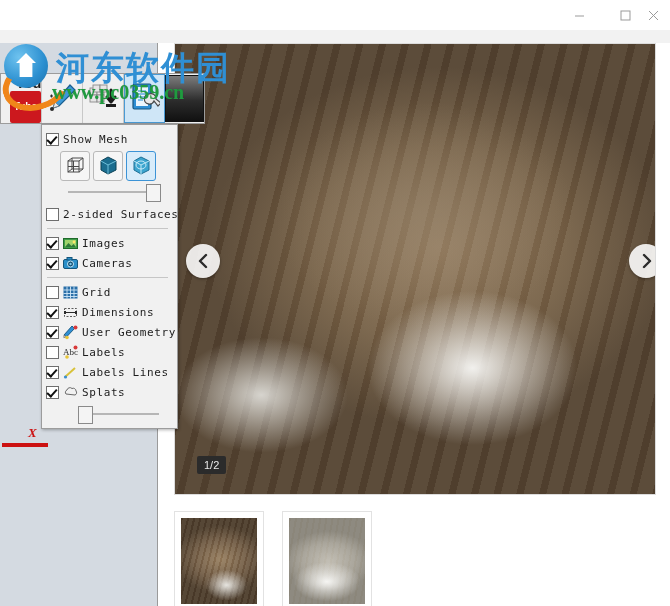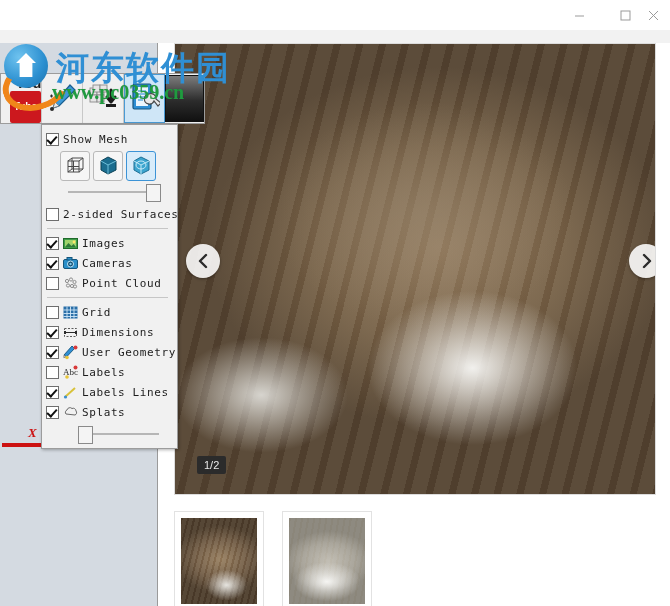--- a/index.html
+++ b/index.html
@@ -311,36 +311,20 @@
           <svg width="15" height="15" viewBox="0 0 15 15">
             <rect x="0.5" y="3.5" width="14" height="9" rx="1.5" fill="#2a8fc9" stroke="#15567c" stroke-width="1"></rect>
             <rect x="4" y="1.5" width="5" height="2.5" fill="#2a8fc9" stroke="#15567c" stroke-width="1"></rect>
             <circle cx="7.5" cy="8" r="3" fill="#0e4a6c" stroke="#bfe4f6" stroke-width="1"></circle>
             <circle cx="7.5" cy="8" r="1.2" fill="#7fc6e8"></circle>
           </svg>
         </span>
         <span class="mi-lbl">Cameras</span>
       </div>
 
-      <div class="mi">
-        <span class="cb"></span>
-        <span class="mi-ico">
-          <svg width="15" height="15" viewBox="0 0 15 15">
-            <g fill="none" stroke="#8e8e8e" stroke-width="1">
-              <circle cx="4" cy="5" r="1.6"></circle>
-                <circle cx="8" cy="3.5" r="1.6"></circle>
-                <circle cx="11.5" cy="6" r="1.6"></circle>
-              <circle cx="5" cy="9.5" r="1.6"></circle>
-                <circle cx="9" cy="10" r="1.6"></circle>
-                <circle cx="12" cy="10.5" r="1.6"></circle>
-            </g>
-          </svg>
-        </span>
-        <span class="mi-lbl">Point Cloud</span>
-      </div>
 
 
       <div class="sep"></div>
 
       <div class="mi">
         <span class="cb"></span>
         <span class="mi-ico">
           <svg width="15" height="15" viewBox="0 0 15 15">
             <rect x="0.5" y="1.5" width="14" height="12" fill="#2a6fa8"></rect>
             <g stroke="#cfe6f7" stroke-width="0.9">

